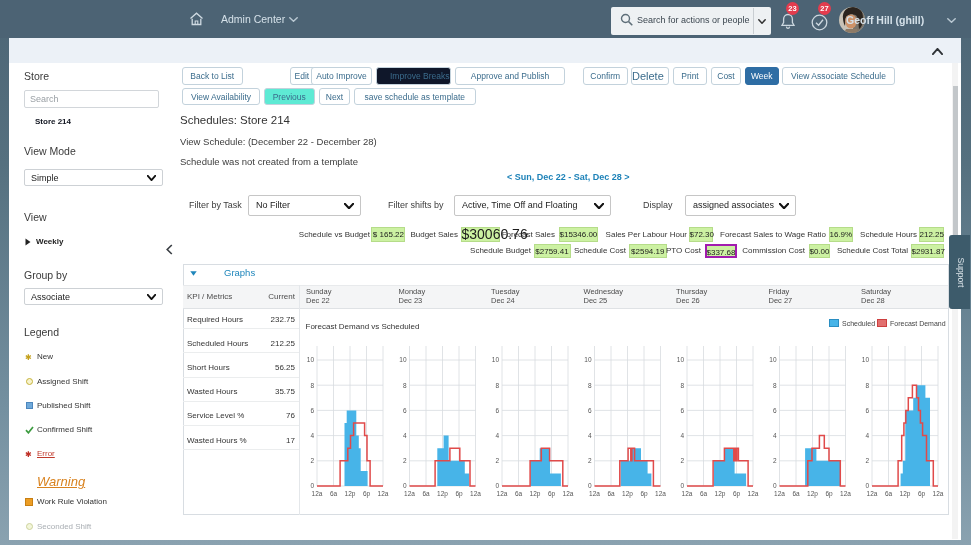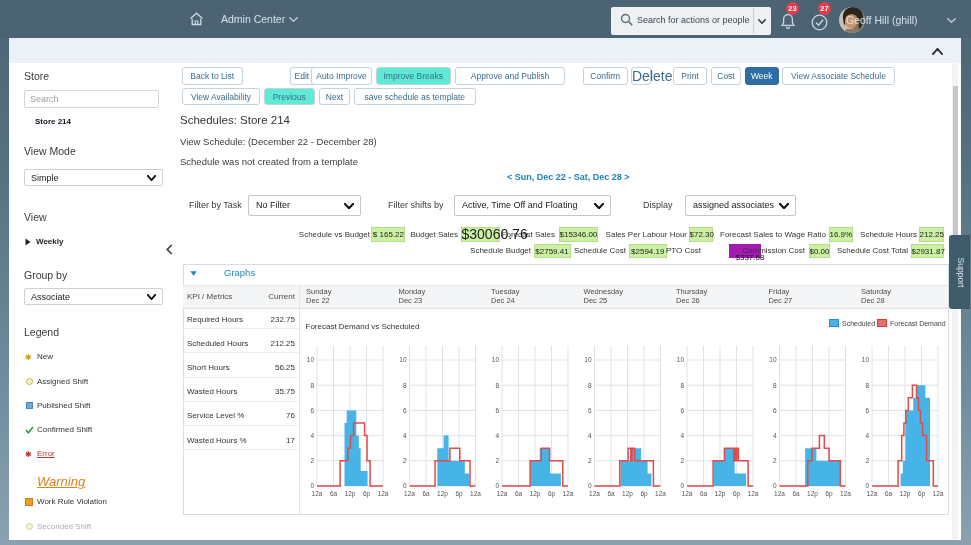--- a/index.html
+++ b/index.html
@@ -41,21 +41,21 @@
       </clipPath>
     </defs>
 <g clip-path="url(#av)">
 <rect width="26" height="26" fill="#c8c2b6"></rect>
 <rect x="14" width="12" height="26" fill="#7b756b"></rect>
 <path d="M4 12 C3 4 8 0 14 0 C21 0 24 4 24 11 C24 17 22 21 20 22 L19 12 C18 8 16 7 12 7.5 C8 8 6.5 10 6.5 13 L6 19 C5 17 4.3 15 4 12 Z" fill="#2b241e"></path>
 <ellipse cx="12" cy="14.5" rx="5.8" ry="7" fill="#cd9268"></ellipse>
 <path d="M7 22 L18 22 L19 26 L5 26 Z" fill="#8d7a66"></path>
 </g>
   </svg>
-<div style="position:absolute;left:846px;top:14px;font-size:10.5px;color:#d5e1e9;font-weight:normal;white-space:nowrap;">Geoff Hill (ghill)</div>
+<div style="position:absolute;left:846px;top:14px;font-size:10.5px;color:#d5e1e9;font-weight:bold;white-space:nowrap;">Geoff Hill (ghill)</div>
 <svg style="position:absolute;left:947px;top:18px" width="9" height="5" viewBox="0 0 9 5">
     <polyline points="0.8,0.8 4.5,4.2 8.2,0.8" fill="none" stroke="#b9c8d2" stroke-width="1.5" stroke-linecap="round" stroke-linejoin="round"></polyline>
   </svg>
 <div style="position:absolute;left:9px;top:38px;width:951.5px;height:501.5px;background:#fff;"></div>
 <div style="position:absolute;left:9px;top:38px;width:951.5px;height:25px;background:#ecf1f7;"></div>
 <svg style="position:absolute;left:932px;top:48px" width="11" height="7" viewBox="0 0 11 7">
     <polyline points="0.9,6.1 5.5,0.9 10.1,6.1" fill="none" stroke="#2f3337" stroke-width="1.9" stroke-linecap="round" stroke-linejoin="round"></polyline>
   </svg>
 <div style="position:absolute;left:952px;top:63px;width:6px;height:476px;background:#f3f3f3;"></div>
 <div style="position:absolute;left:952.5px;top:86px;width:5px;height:149px;background:#c3c7ca;"></div>
@@ -97,24 +97,24 @@
 <div style="position:absolute;left:25px;top:497.5px;width:8px;height:8px;background:#ec9d24;border:1px solid #c87f12;"></div>
 <div style="position:absolute;left:37px;top:497px;font-size:8px;color:#333;font-weight:normal;white-space:nowrap;">Work Rule Violation</div>
 <div style="position:absolute;left:26px;top:522.5px;width:7px;height:7px;border-radius:50%;background:#f3f6da;border:1.2px solid #ccd29c;"></div>
 <div style="position:absolute;left:37px;top:521.5px;font-size:8px;color:#a9aeb3;font-weight:normal;white-space:nowrap;">Seconded Shift</div>
 <svg style="position:absolute;left:166px;top:244px" width="7" height="11" viewBox="0 0 7 11">
     <polyline points="5.8,1 1.2,5.5 5.8,10" fill="none" stroke="#3a3f44" stroke-width="1.6"></polyline>
   </svg>
 <div style="position:absolute;left:182px;top:67px;width:60.5px;height:17.5px;background:#fff;border:1px solid #c3d2dc;border-radius:3px;color:#3b6c8c;font-size:8.5px;text-align:center;line-height:16px;">Back to List</div>
 <div style="position:absolute;left:246px;top:67px;width:61.5px;height:17.5px;background:#fff;border:1px solid #c3d2dc;border-radius:3px;color:#3b6c8c;font-size:8.5px;text-align:center;line-height:16px;margin-left:44px;">Edit Schedule</div>
 <div style="position:absolute;left:311px;top:67px;width:61px;height:17.5px;background:#fff;border:1px solid #c3d2dc;border-radius:3px;color:#3b6c8c;font-size:8.5px;text-align:center;line-height:16px;">Auto Improve</div>
-<div style="position:absolute;left:376px;top:67px;width:74.5px;height:17.5px;background:#5eead4;border:1px solid #c3d2dc;border-radius:3px;color:#3b6c8c;font-size:8.5px;text-align:center;line-height:16px;">Improve Breaks</div>
+<div style="position:absolute;left:376px;top:67px;width:74.5px;height:17.5px;background:#0f172a;border:1px solid #c3d2dc;border-radius:3px;color:#3b6c8c;font-size:8.5px;text-align:right;line-height:16px;">Improve Breaks</div>
 <div style="position:absolute;left:455px;top:67px;width:110px;height:17.5px;background:#fff;border:1px solid #c3d2dc;border-radius:3px;color:#3b6c8c;font-size:8.5px;text-align:center;line-height:16px;">Approve and Publish</div>
 <div style="position:absolute;left:583px;top:67px;width:44.5px;height:17.5px;background:#fff;border:1px solid #c3d2dc;border-radius:3px;color:#3b6c8c;font-size:8.5px;text-align:center;line-height:16px;">Confirm</div>
-<div style="position:absolute;left:631px;top:67px;width:20px;height:17.5px;background:#fff;border:1px solid #c3d2dc;border-radius:3px;color:#3b6c8c;font-size:14px;text-align:right;line-height:16px;">Delete</div>
+<div style="position:absolute;left:631px;top:67px;width:38px;height:17.5px;background:#fff;border:1px solid #c3d2dc;border-radius:3px;color:#3b6c8c;font-size:11px;text-align:left;line-height:16px;">Delete</div>
 <div style="position:absolute;left:673px;top:67px;width:34px;height:17.5px;background:#fff;border:1px solid #c3d2dc;border-radius:3px;color:#3b6c8c;font-size:8.5px;text-align:center;line-height:16px;">Print</div>
 <div style="position:absolute;left:711px;top:67px;width:30px;height:17.5px;background:#fff;border:1px solid #c3d2dc;border-radius:3px;color:#3b6c8c;font-size:8.5px;text-align:center;line-height:16px;">Cost</div>
 <div style="position:absolute;left:745px;top:67px;width:33.5px;height:17.5px;background:#2e6da4;border:1px solid #2e6da4;border-radius:3px;color:#fff;font-size:8.5px;text-align:center;line-height:16px;">Week</div>
 <div style="position:absolute;left:782px;top:67px;width:113px;height:17.5px;background:#fff;border:1px solid #c3d2dc;border-radius:3px;color:#3b6c8c;font-size:8.5px;text-align:center;line-height:16px;">View Associate Schedule</div>
 <div style="position:absolute;left:182px;top:87.5px;width:78px;height:17.5px;background:#fff;border:1px solid #c3d2dc;border-radius:3px;color:#3b6c8c;font-size:8.5px;text-align:center;line-height:16px;">View Availability</div>
 <div style="position:absolute;left:264px;top:87.5px;width:50.5px;height:17.5px;background:#5eead4;border:1px solid #c3d2dc;border-radius:3px;color:#3b6c8c;font-size:8.5px;text-align:center;line-height:16px;">Previous</div>
 <div style="position:absolute;left:319px;top:87.5px;width:31px;height:17.5px;background:#fff;border:1px solid #c3d2dc;border-radius:3px;color:#3b6c8c;font-size:8.5px;text-align:center;line-height:16px;">Next</div>
 <div style="position:absolute;left:354px;top:87.5px;width:121.5px;height:17.5px;background:#fff;border:1px solid #c3d2dc;border-radius:3px;color:#3b6c8c;font-size:8.5px;text-align:center;line-height:16px;">save schedule as template</div>
 <div style="position:absolute;left:180px;top:114px;font-size:11.5px;color:#333;font-weight:normal;white-space:nowrap;">Schedules: Store 214</div>
 <div style="position:absolute;left:180px;top:136px;font-size:9.5px;color:#3c3c3c;font-weight:normal;white-space:nowrap;">View Schedule: (December 22 - December 28)</div>
@@ -148,21 +148,21 @@
 <div style="position:absolute;left:688.5px;top:227px;width:24.5px;height:14.5px;background:#ccf1a2;border:1px solid #b5dc89;font-size:8px;color:#1c1c1c;text-align:center;line-height:13.5px;white-space:nowrap;">$72.30</div>
 <div style="position:absolute;right:145px;top:229.5px;font-size:8px;color:#333;font-weight:normal;white-space:nowrap;">Forecast Sales to Wage Ratio</div>
 <div style="position:absolute;left:828.5px;top:227px;width:24.0px;height:14.5px;background:#ccf1a2;border:1px solid #b5dc89;font-size:8px;color:#1c1c1c;text-align:center;line-height:13.5px;white-space:nowrap;">16.9%</div>
 <div style="position:absolute;right:54px;top:229.5px;font-size:8px;color:#333;font-weight:normal;white-space:nowrap;">Schedule Hours</div>
 <div style="position:absolute;left:918.5px;top:227px;width:25.5px;height:14.5px;background:#ccf1a2;border:1px solid #b5dc89;font-size:8px;color:#1c1c1c;text-align:center;line-height:13.5px;white-space:nowrap;">212.25</div>
 <div style="position:absolute;right:440px;top:246.0px;font-size:8px;color:#333;font-weight:normal;white-space:nowrap;">Schedule Budget</div>
 <div style="position:absolute;left:533.5px;top:243.5px;width:37.0px;height:14.5px;background:#ccf1a2;border:1px solid #b5dc89;font-size:8px;color:#1c1c1c;text-align:center;line-height:13.5px;white-space:nowrap;">$2759.41</div>
 <div style="position:absolute;right:345px;top:246.0px;font-size:8px;color:#333;font-weight:normal;white-space:nowrap;">Schedule Cost</div>
 <div style="position:absolute;left:629px;top:243.5px;width:37.5px;height:14.5px;background:#ccf1a2;border:1px solid #b5dc89;font-size:8px;color:#1c1c1c;text-align:center;line-height:13.5px;white-space:nowrap;">$2594.19</div>
 <div style="position:absolute;right:270px;top:246.0px;font-size:8px;color:#333;font-weight:normal;white-space:nowrap;">PTO Cost</div>
-<div style="position:absolute;left:704.5px;top:243.5px;width:32.5px;height:14.5px;background:#ccf1a2;border:7px solid #a21caf;font-size:8px;color:#1c1c1c;text-align:center;line-height:13.5px;white-space:nowrap;margin-left:24px;">$337.68</div>
+<div style="position:absolute;left:704.5px;top:243.5px;width:32.5px;height:14.5px;background:#ccf1a2;border:2px solid #a21caf;font-size:8px;color:#1c1c1c;text-align:center;line-height:13.5px;white-space:nowrap;">$337.68</div>
 <div style="position:absolute;right:166px;top:246.0px;font-size:8px;color:#333;font-weight:normal;white-space:nowrap;">Commission Cost</div>
 <div style="position:absolute;left:808.5px;top:243.5px;width:21.5px;height:14.5px;background:#ccf1a2;border:1px solid #b5dc89;font-size:8px;color:#1c1c1c;text-align:center;line-height:13.5px;white-space:nowrap;">$0.00</div>
 <div style="position:absolute;right:63px;top:246.0px;font-size:8px;color:#333;font-weight:normal;white-space:nowrap;">Schedule Cost Total</div>
 <div style="position:absolute;left:910.5px;top:243.5px;width:33.5px;height:14.5px;background:#ccf1a2;border:1px solid #b5dc89;font-size:8px;color:#1c1c1c;text-align:right;line-height:13.5px;white-space:nowrap;">$2931.87</div>
 <div style="position:absolute;left:182.5px;top:263.5px;width:766px;height:251.5px;background:#fff;border:1px solid #d8dde2;"></div>
 <svg style="position:absolute;left:190px;top:271px" width="7" height="5" viewBox="0 0 7 5">
     <path d="M0.3 0.3 L6.7 0.3 L3.5 4.7 Z" fill="#1f86bb"></path>
   </svg>
 <div style="position:absolute;left:200px;top:267px;font-size:9.5px;color:#1f86bb;font-weight:normal;white-space:nowrap;margin-left:24px;">Graphs</div>
 <div style="position:absolute;left:183px;top:285px;width:765px;height:24px;background:#f4f5f6;border-bottom:1px solid #dfe2e5;border-top:1px solid #e8eaec;"></div>

